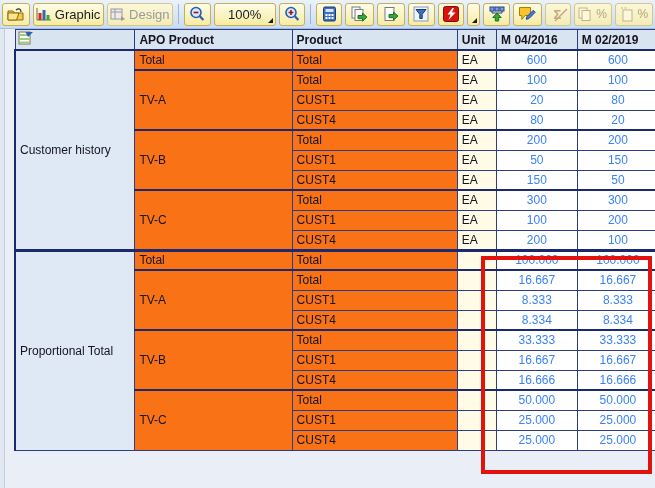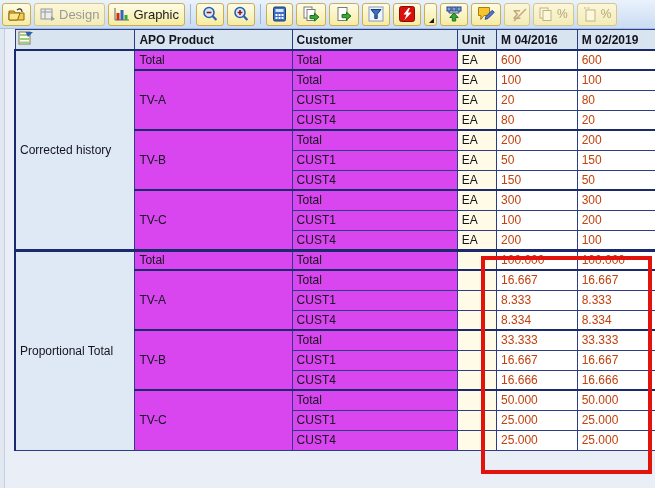--- a/index.html
+++ b/index.html
@@ -23,23 +23,23 @@
 
   
   .grid-wrap { position:absolute; top:29px; left:14px; width:650px; height:443px; overflow:hidden; }
   .gutter { position:absolute; top:29px; left:0; width:5px; height:459px;
     background:#e2e8f2; border-right:1px solid #c4cede; }
   table { border-collapse:collapse; table-layout:fixed; width:740px; }
   td { border:1px solid #2c3c86; font-size:12px; height:20px; padding:1px 4px;
     color:#14141e; overflow:hidden; white-space:nowrap; }
   td.hdr { background:#d9e4f1; font-weight:bold; border-bottom:2px solid #1b2a6e; }
   td.c-sec { background:#dfe9f5; vertical-align:middle; border-left:2px solid #1b2a6e; }
-  td.c-lbl { background:#d946ef; vertical-align:middle; }
+  td.c-lbl { background:#f97316; vertical-align:middle; }
   td.c-unit { background:#fffbe6; }
-  td.c-val { background:#ffffff; text-align:left; color:#c2410c; }
+  td.c-val { background:#ffffff; text-align:center; color:#3b82f6; }
   tr.gs td { border-top:2px solid #1b2a6e; }
   tr.ss td { border-top:3px solid #1b2a6e; }
   td.corner { background:#d9e4f1; padding:1px 2px; }
 
   
   .hl-box { position:absolute; left:481px; top:256px; width:171px; height:218px;
     border:4px solid #e2130c; pointer-events:none; z-index:9; }
 </style>
 </head>
 <body>
@@ -47,50 +47,54 @@
 <div class="toolbar">
   <div class="tb-btn">
     <span>
       <svg width="17" height="14" viewBox="0 0 17 14">
           <path d="M1 4h5l1.5 2H16v7H1z" fill="#f8c94c" stroke="#8a6914"></path>
           <path d="M1 6h11l-2.5 7H1z" fill="#fde588" stroke="#8a6914"></path>
           <path d="M9 3c3-2 5-1 5 2" fill="none" stroke="#333" stroke-width="1.2"></path>
         </svg>
     </span>
   </div>
-  <div class="tb-btn disabled">
-    <span>
-      <svg width="15" height="13" viewBox="0 0 15 13">
-          <rect x="1" y="1" width="11" height="10" fill="#ececec" stroke="#9a9a9a"></rect>
-          <path d="M1 4h11M5 1v10" stroke="#9a9a9a"></path>
-          <path d="M11 8l4 3-4 2z" fill="#9a9a9a"></path>
-        </svg>
-    </span>
-    <span>Design</span>
-  </div>
   <div class="tb-btn">
     <span>
       <svg width="15" height="13" viewBox="0 0 15 13">
           <path d="M1 0v12h14" stroke="#666" fill="none"></path>
           <rect x="2.5" y="5" width="3" height="7" fill="#d42a1e"></rect>
           <rect x="6.5" y="2" width="3" height="10" fill="#3465c0"></rect>
           <rect x="10.5" y="7" width="3" height="5" fill="#3da639"></rect>
         </svg>
     </span>
     <span>Graphic</span>
   </div>
+  <div class="tb-btn disabled">
+    <span>
+      <svg width="15" height="13" viewBox="0 0 15 13">
+          <rect x="1" y="1" width="11" height="10" fill="#ececec" stroke="#9a9a9a"></rect>
+          <path d="M1 4h11M5 1v10" stroke="#9a9a9a"></path>
+          <path d="M11 8l4 3-4 2z" fill="#9a9a9a"></path>
+        </svg>
+    </span>
+    <span>Design</span>
+  </div>
   <div class="tb-sep"></div>
   <div class="tb-btn">
     <span>
       <svg width="16" height="16" viewBox="0 0 16 16">
           <circle cx="7" cy="6.5" r="5" fill="#d9e9fb" stroke="#2a5db0" stroke-width="1.6"></circle>
           <path d="M10.8 10.2l3.6 3.8" stroke="#2a5db0" stroke-width="2.2"></path>
           <path d="M4.6 6.5h4.8" stroke="#9b1313" stroke-width="1.6"></path>
         </svg>
     </span>
+  </div>
+  <div class="tb-btn" style="min-width:62px">
+    <span>100%</span>
+    <span class="corner-tri"></span>
   </div>
   <div class="tb-btn">
     <span>
       <svg width="16" height="16" viewBox="0 0 16 16">
           <circle cx="7" cy="6.5" r="5" fill="#d9e9fb" stroke="#2a5db0" stroke-width="1.6"></circle>
           <path d="M10.8 10.2l3.6 3.8" stroke="#2a5db0" stroke-width="2.2"></path>
           <path d="M4.6 6.5h4.8M7 4.1v4.8" stroke="#9b1313" stroke-width="1.6"></path>
         </svg>
     </span>
   </div>
@@ -216,29 +220,29 @@
         <svg width="15" height="14" viewBox="0 0 15 14">
                 <rect x="1" y="1" width="11" height="12" fill="#fffbe6" stroke="#7a7a52"></rect>
                 <rect x="2" y="3" width="9" height="2" fill="#9ccc8a"></rect>
                 <rect x="2" y="7" width="9" height="2" fill="#9ccc8a"></rect>
                 <rect x="2" y="10.5" width="9" height="2" fill="#9ccc8a"></rect>
                 <path d="M7.5 1h7.5l-5 5z" fill="#2b5fb0"></path>
               </svg>
       </span>
     </td>
     <td class="hdr">APO Product</td>
-    <td class="hdr">Customer</td>
+    <td class="hdr">Product</td>
     <td class="hdr" style="text-align:left">Unit</td>
     <td class="hdr">M 04/2016</td>
     <td class="hdr">M 02/2019</td>
     <td class="hdr">M</td>
   </tr>
 
   <tr>
-    <td class="c-sec" rowspan="10">Corrected history</td>
+    <td class="c-sec" rowspan="10">Customer history</td>
     <td class="c-lbl">Total</td>
     <td class="c-lbl">Total</td>
     <td class="c-unit">EA</td>
     <td class="c-val">600</td>
     <td class="c-val">600</td>
     <td class="c-val"></td>
   </tr>
   <tr class="gs">
     <td class="c-lbl" rowspan="3">TV-A</td>
     <td class="c-lbl">Total</td>

